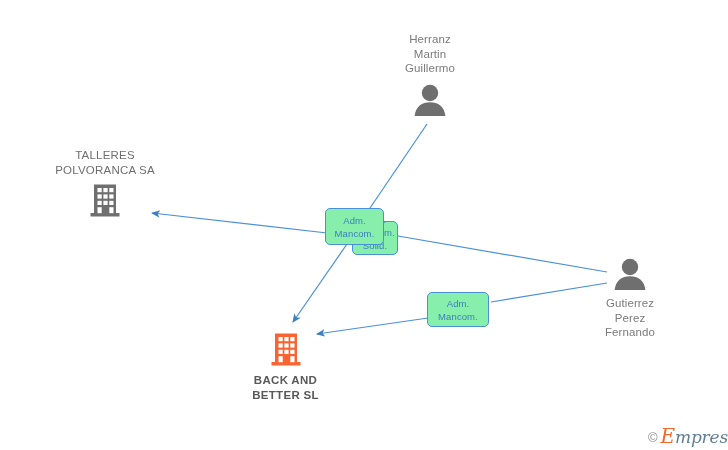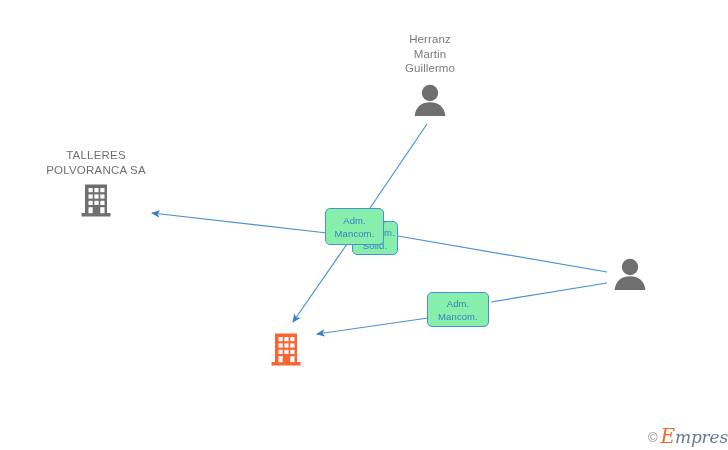--- a/index.html
+++ b/index.html
@@ -126,21 +126,21 @@
 Martin
 Guillermo</div>
     <div class="icon-wrap" style="margin-top:8px;">
       <svg width="34" height="32" viewBox="0 0 34 32" xmlns="http://www.w3.org/2000/svg">
         <circle cx="17" cy="9" r="8.2" fill="#6f6f6f"></circle>
         <path d="M1.6 32 C2.6 22.4 9 18.2 17 18.2 C25 18.2 31.4 22.4 32.4 32 Z" fill="#6f6f6f"></path>
       </svg>
     </div>
   </div>
 
-  <div class="node" style="left:26px; top:148px; width:140px;">
+  <div class="node" style="left:35px; top:148px; width:140px;">
     <div class="node-label company">TALLERES
 POLVORANCA SA</div>
     <div class="icon-wrap" style="margin-top:7px;">
       <svg width="30" height="33" viewBox="0 0 30 33" xmlns="http://www.w3.org/2000/svg">
         <rect x="4" y="0.5" width="22" height="31" fill="#6f6f6f"></rect>
         <rect x="0.5" y="29" width="29" height="3.5" fill="#6f6f6f"></rect>
         <g fill="#ffffff">
           <rect x="7.5" y="4" width="4.2" height="4.2"></rect>
           <rect x="13.4" y="4" width="4.2" height="4.2"></rect>
           <rect x="19.3" y="4" width="4.2" height="4.2"></rect>
@@ -157,20 +157,23 @@
     </div>
   </div>
 
   <div class="node" style="left:565px; top:258px; width:130px;">
     <div class="icon-wrap">
       <svg width="34" height="32" viewBox="0 0 34 32" xmlns="http://www.w3.org/2000/svg">
         <circle cx="17" cy="9" r="8.2" fill="#6f6f6f"></circle>
         <path d="M1.6 32 C2.6 22.4 9 18.2 17 18.2 C25 18.2 31.4 22.4 32.4 32 Z" fill="#6f6f6f"></path>
       </svg>
     </div>
+    <div class="node-label" style="margin-top:6px;">Gutierrez
+Perez
+Fernando</div>
   </div>
 
   <div class="node" style="left:213px; top:333px; width:145px;">
     <div class="icon-wrap">
       <svg width="30" height="33" viewBox="0 0 30 33" xmlns="http://www.w3.org/2000/svg">
         <rect x="4" y="0.5" width="22" height="31" fill="#fa6432"></rect>
         <rect x="0.5" y="29" width="29" height="3.5" fill="#fa6432"></rect>
         <g fill="#ffffff">
           <rect x="7.5" y="4" width="4.2" height="4.2"></rect>
           <rect x="13.4" y="4" width="4.2" height="4.2"></rect>
@@ -179,20 +182,22 @@
           <rect x="13.4" y="10.4" width="4.2" height="4.2"></rect>
           <rect x="19.3" y="10.4" width="4.2" height="4.2"></rect>
           <rect x="7.5" y="16.8" width="4.2" height="4.2"></rect>
           <rect x="13.4" y="16.8" width="4.2" height="4.2"></rect>
           <rect x="19.3" y="16.8" width="4.2" height="4.2"></rect>
           <rect x="7.5" y="23.2" width="4.2" height="6"></rect>
           <rect x="19.3" y="23.2" width="4.2" height="6"></rect>
         </g>
       </svg>
     </div>
+    <div class="node-label focus" style="margin-top:7px;">BACK AND
+BETTER  SL</div>
   </div>
 
   <div class="chip" style="left:352px; top:221px; width:46px; height:34px; align-items:flex-end; padding-bottom:2px;">
     <span style="display:block; margin-bottom:0;">Adm.
 Mancom.
 Solid.</span>
   </div>
 
   <div class="chip" style="left:325px; top:208px; width:59px; height:37px;">
     <span>Adm.

